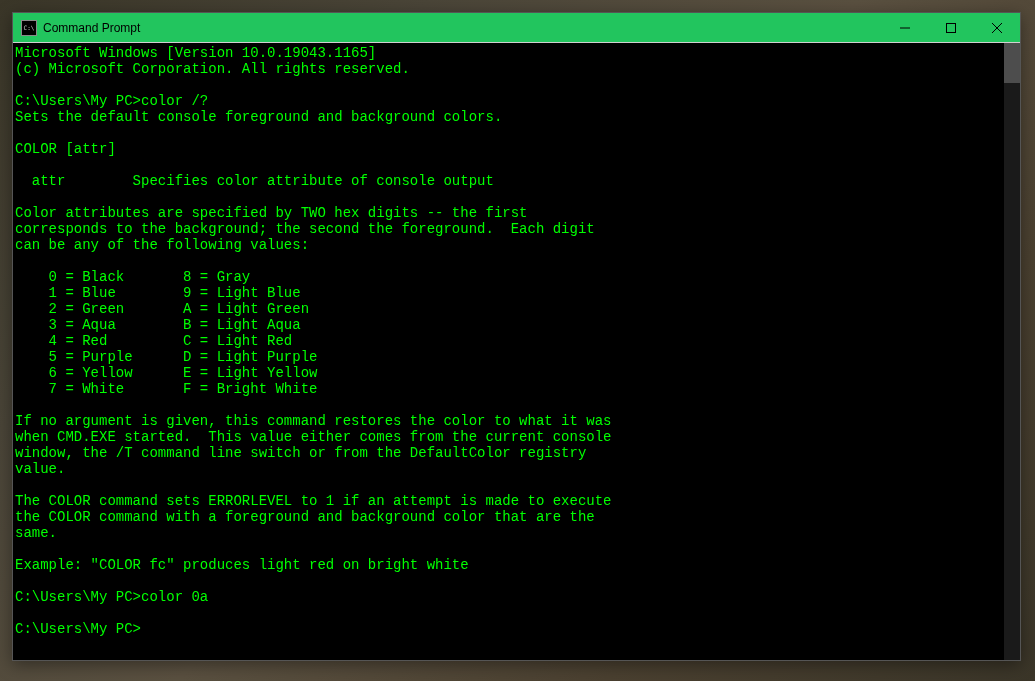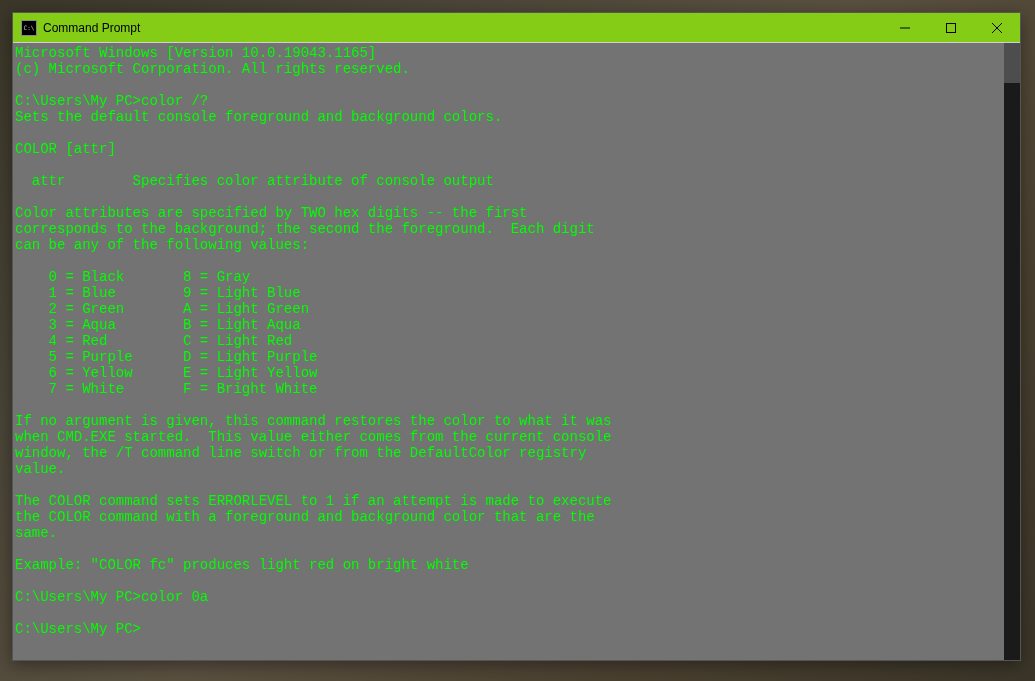--- a/index.html
+++ b/index.html
@@ -18,21 +18,21 @@
       width: 1009px;
       height: 649px;
       background: #ffffff;
       border: 1px solid #555;
       box-shadow: 0 4px 16px rgba(0,0,0,0.4);
       display: flex;
       flex-direction: column;
     }
     .titlebar {
       height: 30px;
-      background: #84cc16;
+      background: #22c55e;
       display: flex;
       align-items: center;
       border-bottom: 1px solid #d0d0d0;
     }
     .titlebar-icon {
       width: 16px;
       height: 16px;
       margin: 0 6px 0 8px;
       background: #000;
       border: 1px solid #888;
@@ -121,19 +121,19 @@
           </svg>
       </div>
       <div class="titlebar-btn close">
         <svg viewBox="0 0 10 10">
             <line x1="0" y1="0" x2="10" y2="10" stroke="currentColor" stroke-width="1"></line>
             <line x1="10" y1="0" x2="0" y2="10" stroke="currentColor" stroke-width="1"></line>
           </svg>
       </div>
     </div>
   </div>
-  <div class="terminal-area" style="background: #737373; padding-left: 24px;">
+  <div class="terminal-area" style="background: #000000; padding-left: 24px;">
     <div class="terminal-content" id="terminal-content" style="color: rgb(0, 255, 0);"><span class="line">Microsoft Windows [Version 10.0.19043.1165]</span><span class="line">(c) Microsoft Corporation. All rights reserved.</span><span class="line"></span><span class="line">C:\Users\My PC&gt;color /?</span><span class="line">Sets the default console foreground and background colors.</span><span class="line"></span><span class="line">COLOR [attr]</span><span class="line"></span><span class="line">  attr        Specifies color attribute of console output</span><span class="line"></span><span class="line">Color attributes are specified by TWO hex digits -- the first</span><span class="line">corresponds to the background; the second the foreground.  Each digit</span><span class="line">can be any of the following values:</span><span class="line"></span><span class="line">    0 = Black       8 = Gray</span><span class="line">    1 = Blue        9 = Light Blue</span><span class="line">    2 = Green       A = Light Green</span><span class="line">    3 = Aqua        B = Light Aqua</span><span class="line">    4 = Red         C = Light Red</span><span class="line">    5 = Purple      D = Light Purple</span><span class="line">    6 = Yellow      E = Light Yellow</span><span class="line">    7 = White       F = Bright White</span><span class="line"></span><span class="line">If no argument is given, this command restores the color to what it was</span><span class="line">when CMD.EXE started.  This value either comes from the current console</span><span class="line">window, the /T command line switch or from the DefaultColor registry</span><span class="line">value.</span><span class="line"></span><span class="line">The COLOR command sets ERRORLEVEL to 1 if an attempt is made to execute</span><span class="line">the COLOR command with a foreground and background color that are the</span><span class="line">same.</span><span class="line"></span><span class="line">Example: "COLOR fc" produces light red on bright white</span><span class="line"></span><span class="line">C:\Users\My PC&gt;color 0a</span><span class="line"></span><span class="line">C:\Users\My PC&gt;</span></div>
     <div class="scrollbar">
       <div class="scrollbar-thumb"></div>
     </div>
   </div>
 </div>
 
 </body></html>

